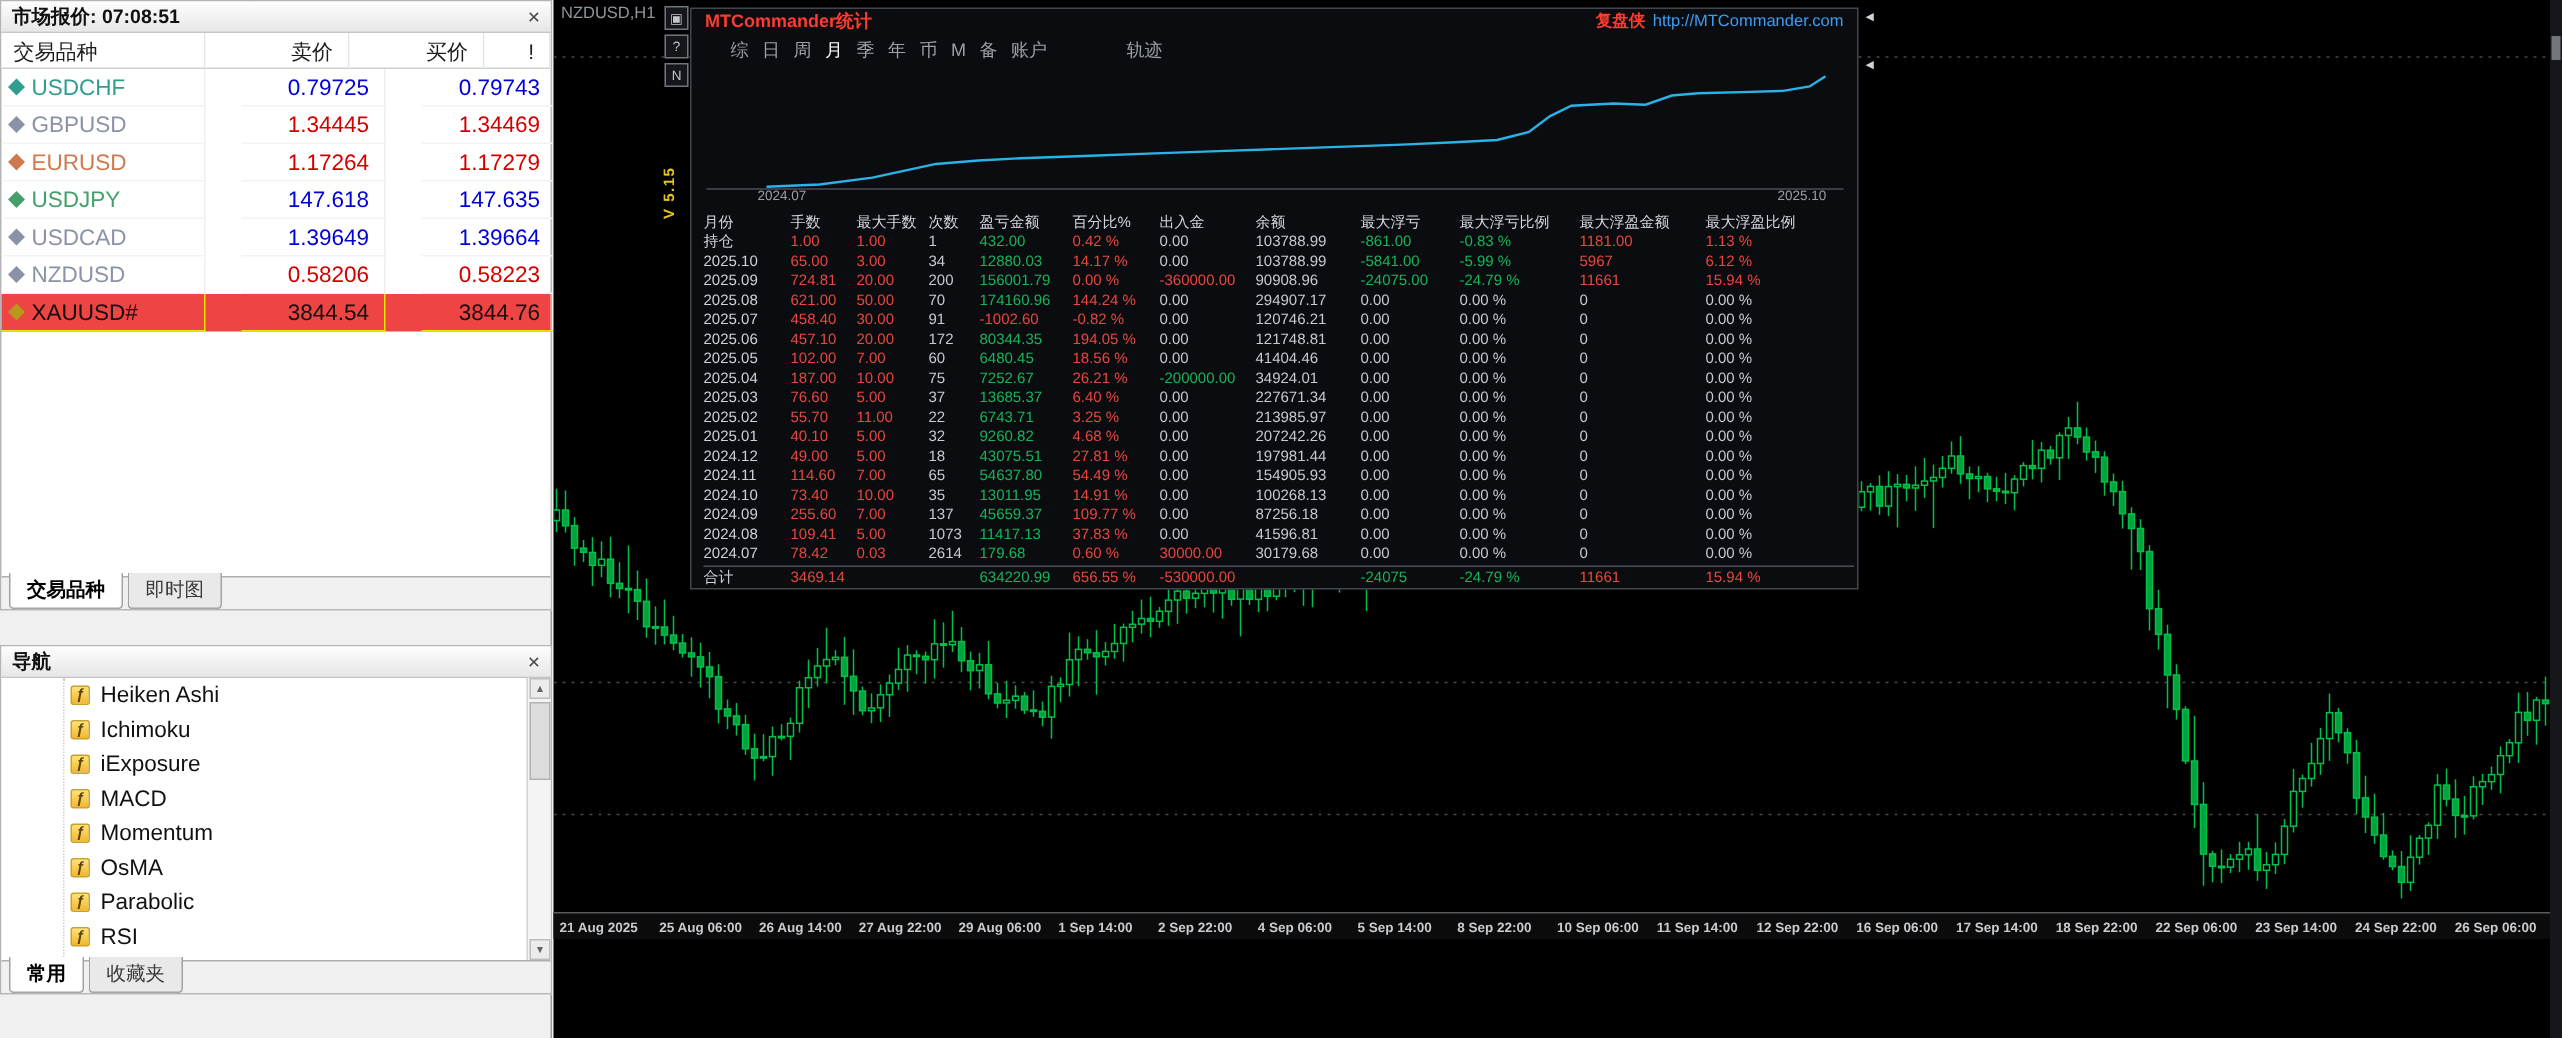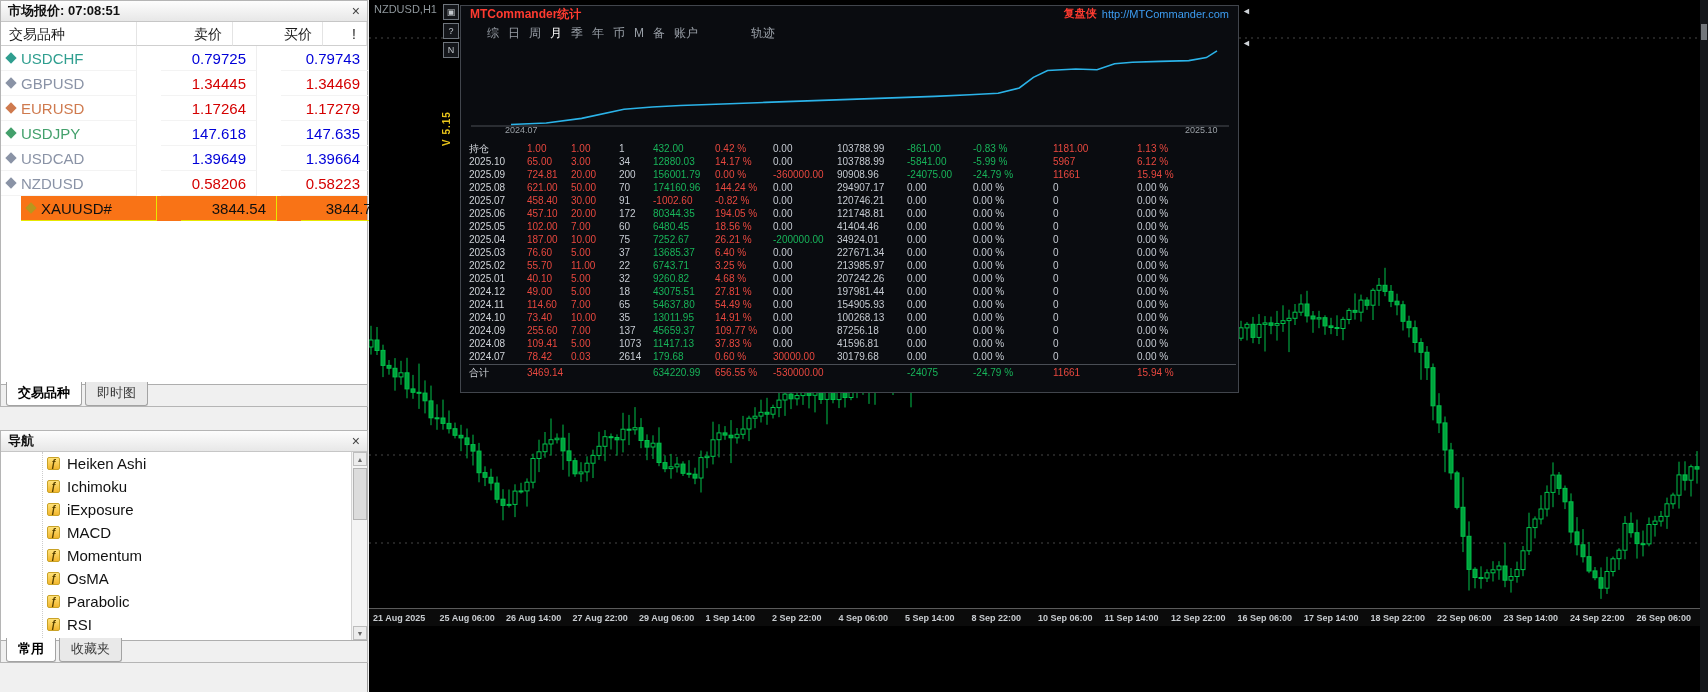--- a/index.html
+++ b/index.html
@@ -16,21 +16,21 @@
   #market-watch{top:0;height:407px;}
   .mw-grid{display:grid;grid-template-columns:136px 96px 90px 1fr;}
   .mw-hdr-cell{height:24px;line-height:24px;font-size:14px;color:#1c1c1c;border-bottom:1px solid #cfcfcf;border-right:1px solid #e4e4e4;background:#fff;}
   .mw-row{display:grid;grid-template-columns:136px 96px 90px 1fr;height:25px;gap:24px;}
   .mw-cell{border-right:1px solid #efefef;border-bottom:1px solid #f3f3f3;display:flex;align-items:center;font-size:15px;}
   .mw-sym{padding-left:6px;gap:6px;}
   .diamond{width:8px;height:8px;transform:rotate(45deg);flex:0 0 auto;}
   .mw-num{justify-content:flex-end;padding-right:10px;}
   .mw-spread{justify-content:flex-end;padding-right:14px;}
   .up{color:#0000d8;} .down{color:#d40000;}
-  .mw-row.hl{background:#f97316;margin-left:20px;}
+  .mw-row.hl{background:#ef4444;}
   .mw-row.hl .mw-cell{color:#101010 !important;border-color:#e8e800;}
   .pad-l{padding-left:8px;} .ta-r{text-align:right;padding-right:10px;}
 
   .bottom-tabs{position:absolute;left:0;right:0;bottom:0;height:22px;background:#f0f0f0;border-top:1px solid #aeaeae;display:flex;align-items:flex-end;padding:0 0 0 5px;}
   .tab{display:inline-block;padding:2px 11px 3px;font-size:13px;color:#3a3a3a;background:#e9e9e9;border:1px solid #a3a3a3;border-top:none;margin-right:3px;border-radius:0 0 3px 3px;}
   .tab.active{background:#fff;color:#000;font-weight:bold;}
 
   #navigator{top:412px;height:233px;margin-top:18px;}
   #nav-list{position:absolute;left:0;top:21px;right:16px;bottom:22px;background:#fff;overflow:hidden;}
   #nav-list::before{content:'';position:absolute;left:41px;top:0;bottom:0;border-left:1px dotted #cdcdcd;}
@@ -695,20 +695,34 @@
           <span class="" style="margin-left: 44px;">轨迹</span>
         </div>
       <div id="equity"><svg width="763" height="88">
        <line x1="2" y1="84" x2="760" y2="84" stroke="#4a4e55" stroke-width="1"></line>
        <polyline points="42.0,82.5 77.3,81.0 112.6,76.4 155.0,67.3 183.2,65.0 211.4,63.5 253.8,62.0 296.2,60.4 338.5,58.9 380.9,57.4 423.2,55.9 465.6,54.4 500.9,52.8 529.1,51.3 550.3,46.0 564.4,35.4 578.6,28.5 606.8,27.0 628.0,27.8 645.6,21.7 663.3,20.2 691.5,19.4 719.8,18.6 737.4,15.6 748.0,8.8" fill="none" stroke="#2bb3e8" stroke-width="1.6"></polyline>
      </svg></div>
       <div class="eq-label" id="eq-start">2024.07</div>
       <div class="eq-label" id="eq-end">2025.10</div>
       <div id="cmd-table">
           <div class="cmd-row">
+            <span class="c-hdr">月份</span>
+            <span class="c-hdr">手数</span>
+            <span class="c-hdr">最大手数</span>
+            <span class="c-hdr">次数</span>
+            <span class="c-hdr">盈亏金额</span>
+            <span class="c-hdr">百分比%</span>
+            <span class="c-hdr">出入金</span>
+            <span class="c-hdr">余额</span>
+            <span class="c-hdr">最大浮亏</span>
+            <span class="c-hdr">最大浮亏比例</span>
+            <span class="c-hdr">最大浮盈金额</span>
+            <span class="c-hdr">最大浮盈比例</span>
+          </div>
+          <div class="cmd-row">
             <span class="c-lbl">持仓</span>
             <span class="c-red">1.00</span>
             <span class="c-red">1.00</span>
             <span class="c-dim">1</span>
             <span class="c-green">432.00</span>
             <span class="c-red">0.42 %</span>
             <span class="c-dim">0.00</span>
             <span class="c-dim">103788.99</span>
             <span class="c-green">-861.00</span>
             <span class="c-green">-0.83 %</span>

